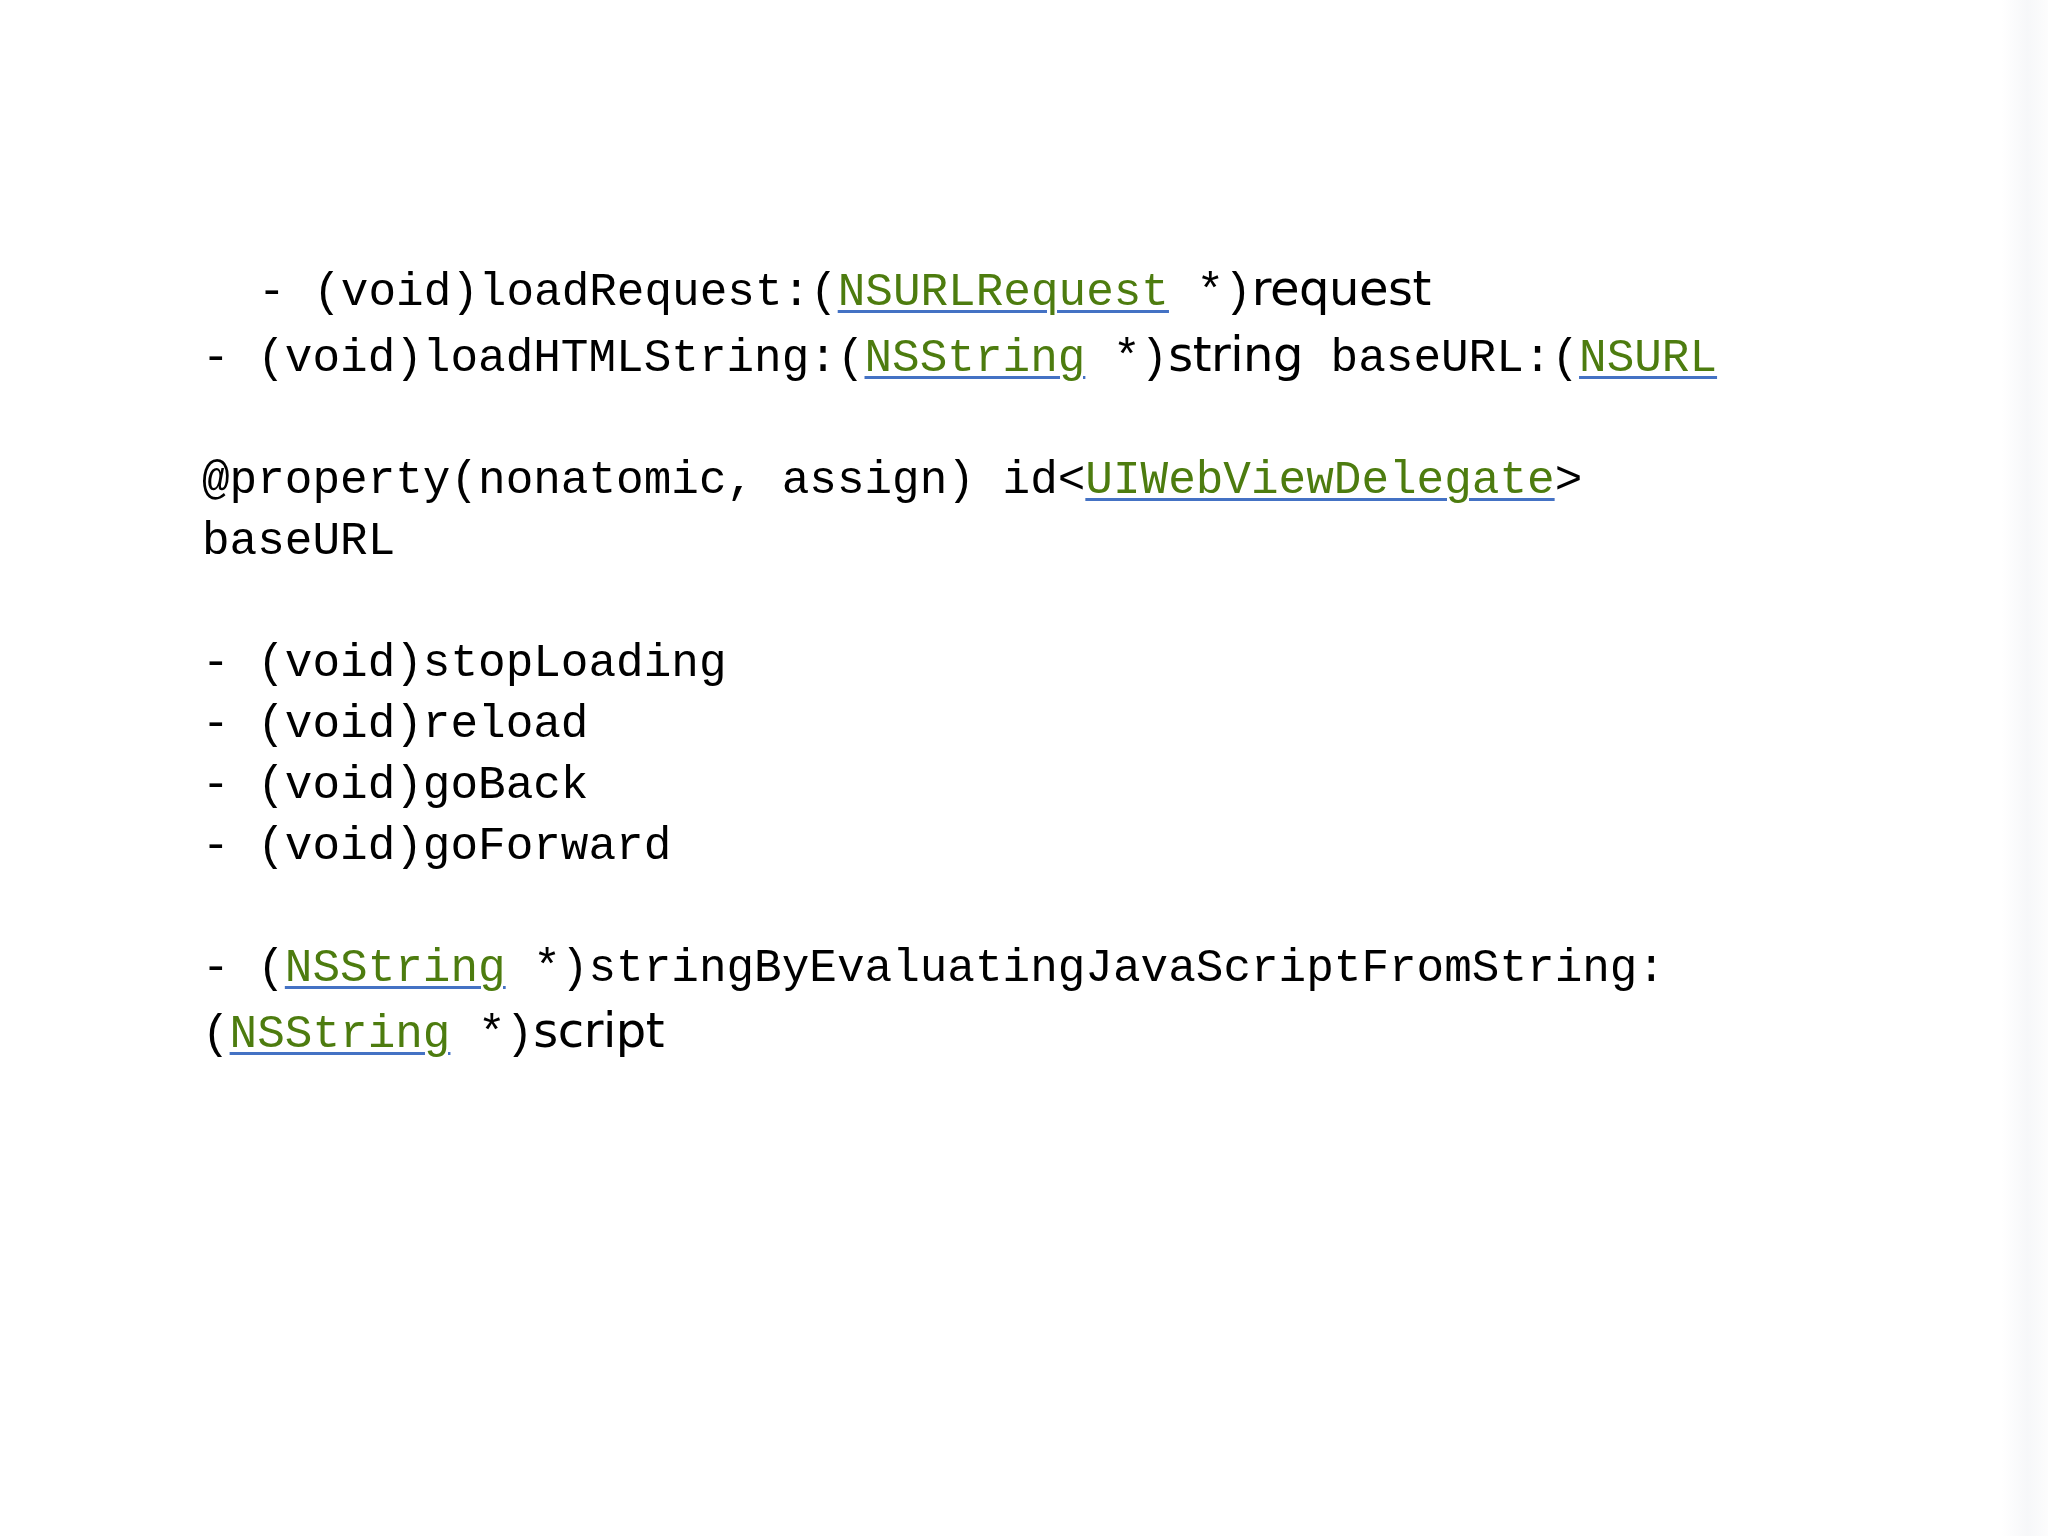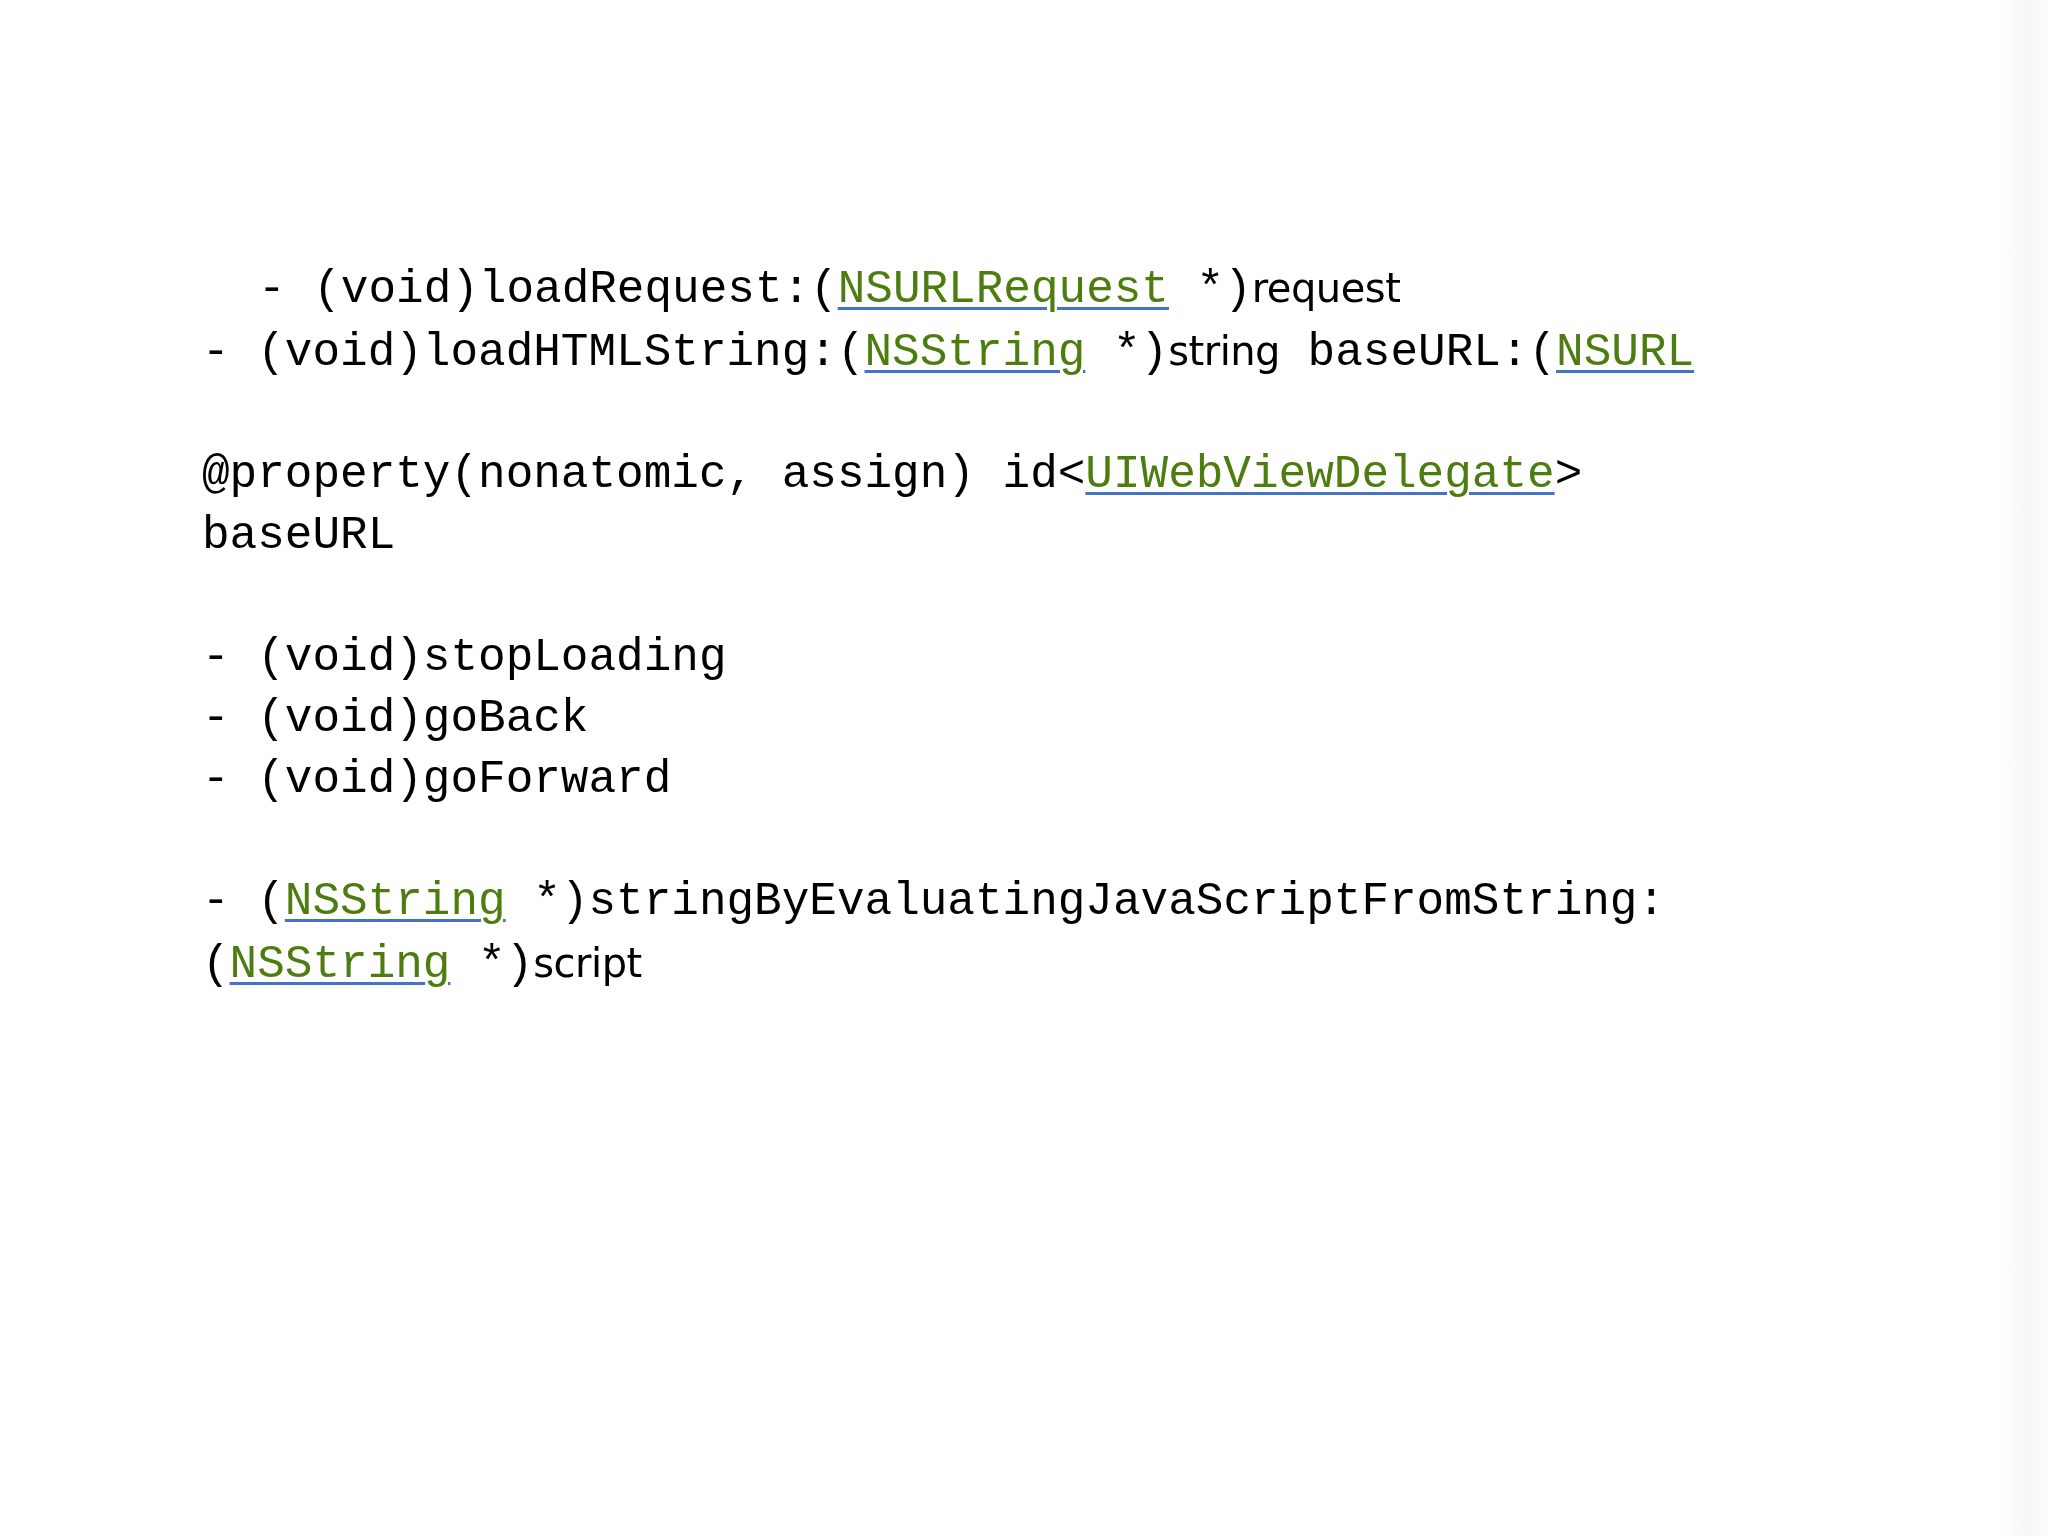--- a/index.html
+++ b/index.html
@@ -55,21 +55,21 @@
 
   .blank-line {
     height: 61px;
     line-height: 61px;
     font-size: 46px;
   }
 
   
   .sans {
     font-family: "DejaVu Sans", "Liberation Sans", sans-serif;
-    font-size: 40px;
+    font-size: 48px;
     letter-spacing: -0.5px;
   }
 
   .lnk {
     color: #4d7c0f;
     text-decoration: underline;
     text-decoration-color: #4472c4;
     text-underline-offset: 5px;
     text-decoration-thickness: 3px;
     cursor: pointer;
@@ -85,20 +85,21 @@
 <div id="slide">
 
   <div id="code-block">
       <div class="code-line indent-first"><span class="mono">- (void)loadRequest:(</span><span class="mono lnk">NSURLRequest</span><span class="mono"> *)</span><span class="sans">request</span></div>
       <div class="code-line"><span class="mono">- (void)loadHTMLString:(</span><span class="mono lnk">NSString</span><span class="mono"> *)</span><span class="sans">string</span><span class="mono"> baseURL:(</span><span class="mono lnk">NSURL</span></div>
       <div class="code-line blank-line">&nbsp;</div>
       <div class="code-line"><span class="mono">@property(nonatomic, assign) id&lt;</span><span class="mono lnk">UIWebViewDelegate</span><span class="mono">&gt;</span></div>
       <div class="code-line"><span class="mono">baseURL</span></div>
       <div class="code-line blank-line">&nbsp;</div>
       <div class="code-line"><span class="mono">- (void)stopLoading</span></div>
+      <div class="code-line"><span class="mono">- (void)reload</span></div>
       <div class="code-line"><span class="mono">- (void)goBack</span></div>
       <div class="code-line"><span class="mono">- (void)goForward</span></div>
       <div class="code-line blank-line">&nbsp;</div>
       <div class="code-line"><span class="mono">- (</span><span class="mono lnk">NSString</span><span class="mono"> *)stringByEvaluatingJavaScriptFromString:</span></div>
       <div class="code-line"><span class="mono">(</span><span class="mono lnk">NSString</span><span class="mono"> *)</span><span class="sans">script</span></div>
     </div>
 
   <div id="slide-edge-shade"></div>
 
 </div>

